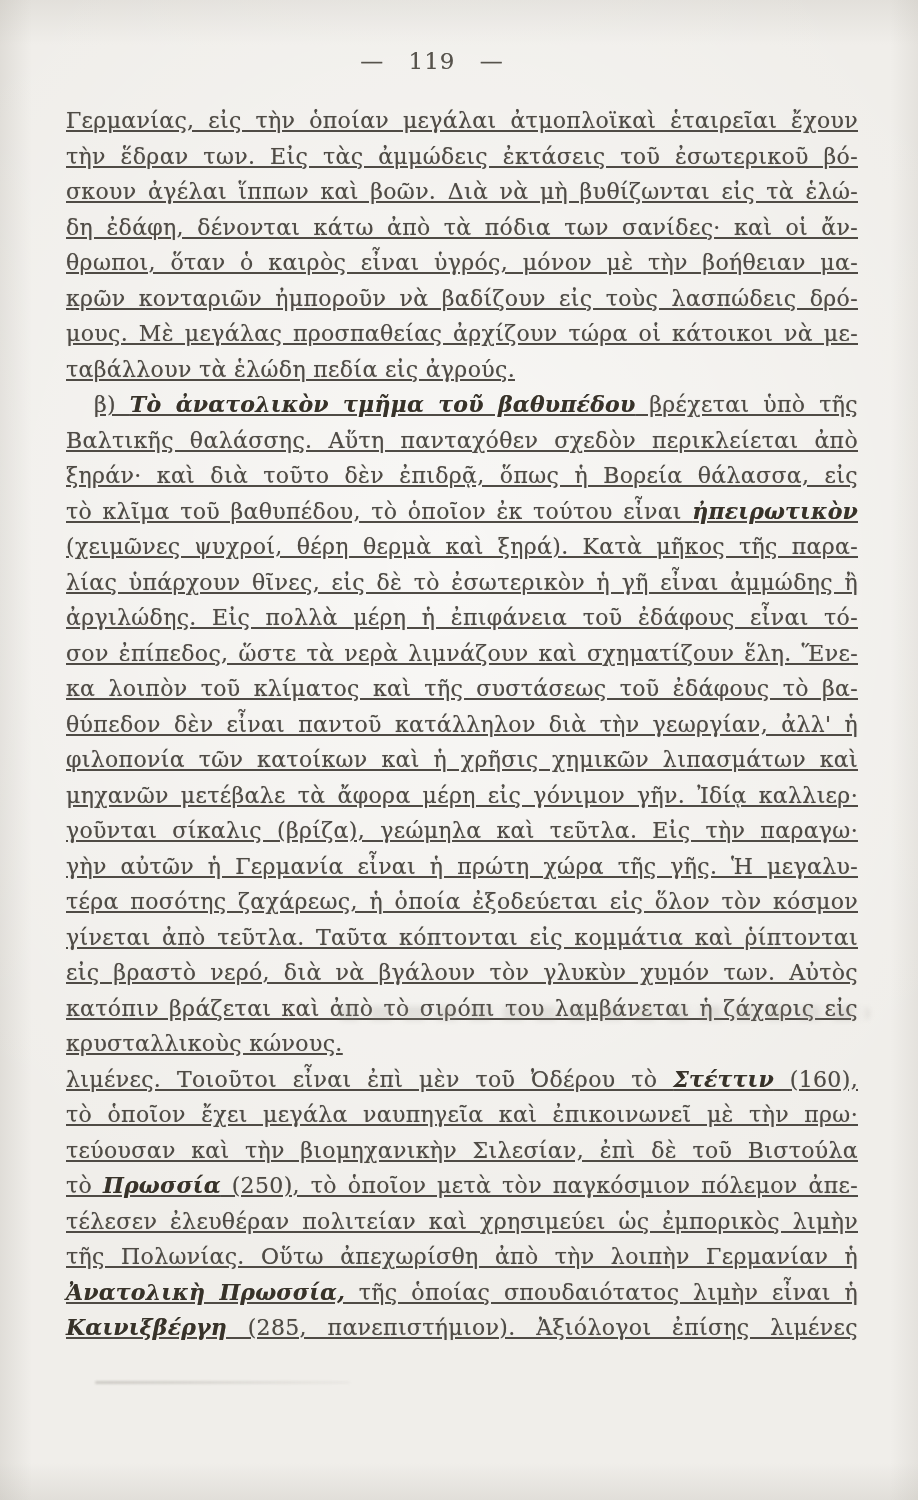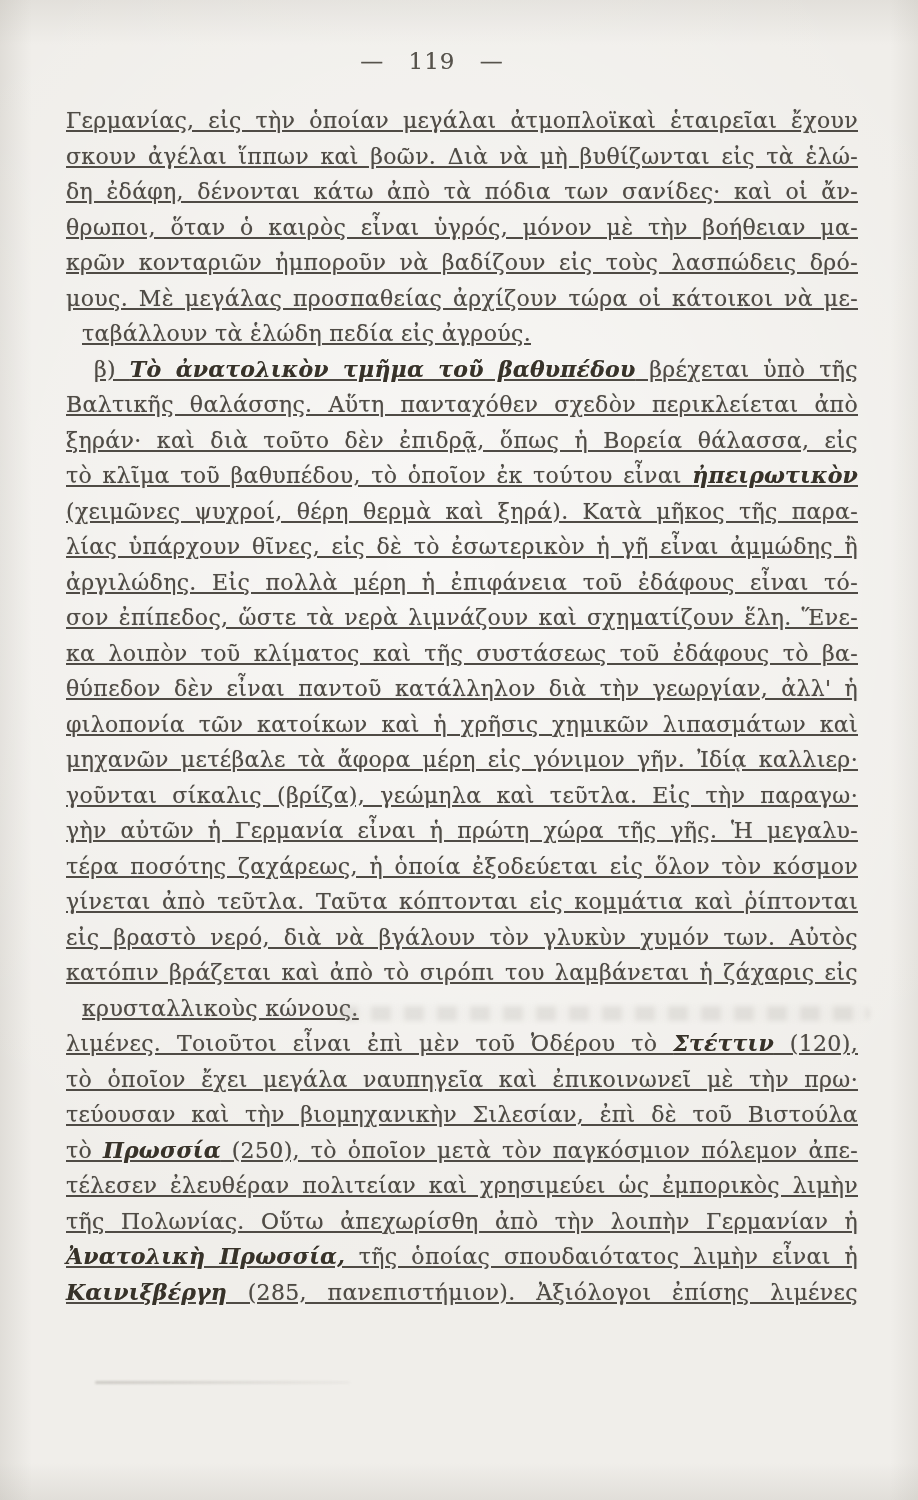--- a/index.html
+++ b/index.html
@@ -49,21 +49,20 @@
   .line {
     height: 35.5px;
     line-height: 35.5px;
     text-align: justify;
     text-align-last: justify;
     white-space: normal;
   }
   .line.no-just {
     text-align: left;
     text-align-last: left;
-    margin-left: 16px;
   }
   .line.indent {
     text-indent: 28px;
   }
   .emph {
     font-weight: bold;
     font-style: italic;
     color: #373229;
     letter-spacing: 0.2px;
     text-shadow: 0 0 0.5px rgba(55,50,41,0.5);
@@ -95,20 +94,21 @@
 </style>
 </head>
 <body>
 
 <div class="page">
   <div class="pagenum">— 119 —</div>
 
   <div class="text-block" id="text-block">
       <div>
         <div class="line"><span class="reg">Γερμανίας, εἰς τὴν ὁποίαν μεγάλαι ἀτμοπλοϊκαὶ ἑταιρεῖαι ἔχουν</span></div>
+        <div class="line"><span class="reg">τὴν ἕδραν των. Εἰς τὰς ἀμμώδεις ἐκτάσεις τοῦ ἐσωτερικοῦ βό-</span></div>
         <div class="line"><span class="reg">σκουν ἀγέλαι ἵππων καὶ βοῶν. Διὰ νὰ μὴ βυθίζωνται εἰς τὰ ἑλώ-</span></div>
         <div class="line"><span class="reg">δη ἐδάφη, δένονται κάτω ἀπὸ τὰ πόδια των σανίδες· καὶ οἱ ἄν-</span></div>
         <div class="line"><span class="reg">θρωποι, ὅταν ὁ καιρὸς εἶναι ὑγρός, μόνον μὲ τὴν βοήθειαν μα-</span></div>
         <div class="line"><span class="reg">κρῶν κονταριῶν ἠμποροῦν νὰ βαδίζουν εἰς τοὺς λασπώδεις δρό-</span></div>
         <div class="line"><span class="reg">μους. Μὲ μεγάλας προσπαθείας ἀρχίζουν τώρα οἱ κάτοικοι νὰ με-</span></div>
         <div class="line no-just"><span class="reg">ταβάλλουν τὰ ἑλώδη πεδία εἰς ἀγρούς.</span></div>
       </div>
       <div>
         <div class="line indent"><span class="reg">β) </span><span class="emph">Τὸ ἀνατολικὸν τμῆμα τοῦ βαθυπέδου</span><span class="reg"> βρέχεται ὑπὸ τῆς</span></div>
         <div class="line"><span class="reg">Βαλτικῆς θαλάσσης. Αὕτη πανταχόθεν σχεδὸν περικλείεται ἀπὸ</span></div>
@@ -124,21 +124,21 @@
         <div class="line"><span class="reg">μηχανῶν μετέβαλε τὰ ἄφορα μέρη εἰς γόνιμον γῆν. Ἰδίᾳ καλλιερ·</span></div>
         <div class="line"><span class="reg">γοῦνται σίκαλις (βρίζα), γεώμηλα καὶ τεῦτλα. Εἰς τὴν παραγω·</span></div>
         <div class="line"><span class="reg">γὴν αὐτῶν ἡ Γερμανία εἶναι ἡ πρώτη χώρα τῆς γῆς. Ἡ μεγαλυ-</span></div>
         <div class="line"><span class="reg">τέρα ποσότης ζαχάρεως, ἡ ὁποία ἐξοδεύεται εἰς ὅλον τὸν κόσμον</span></div>
         <div class="line"><span class="reg">γίνεται ἀπὸ τεῦτλα. Ταῦτα κόπτονται εἰς κομμάτια καὶ ῥίπτονται</span></div>
         <div class="line"><span class="reg">εἰς βραστὸ νερό, διὰ νὰ βγάλουν τὸν γλυκὺν χυμόν των. Αὐτὸς</span></div>
         <div class="line"><span class="reg">κατόπιν βράζεται καὶ ἀπὸ τὸ σιρόπι του λαμβάνεται ἡ ζάχαρις εἰς</span></div>
         <div class="line no-just"><span class="reg">κρυσταλλικοὺς κώνους.</span></div>
       </div>
       <div>
-        <div class="line"><span class="reg">λιμένες. Τοιοῦτοι εἶναι ἐπὶ μὲν τοῦ Ὀδέρου τὸ </span><span class="emph">Στέττιν</span><span class="reg"> (120),</span></div>
+        <div class="line"><span class="reg">λιμένες. Τοιοῦτοι εἶναι ἐπὶ μὲν τοῦ Ὀδέρου τὸ </span><span class="emph">Στέττιν</span><span class="reg"> (160),</span></div>
         <div class="line"><span class="reg">τὸ ὁποῖον ἔχει μεγάλα ναυπηγεῖα καὶ ἐπικοινωνεῖ μὲ τὴν πρω·</span></div>
         <div class="line"><span class="reg">τεύουσαν καὶ τὴν βιομηχανικὴν Σιλεσίαν, ἐπὶ δὲ τοῦ Βιστούλα</span></div>
         <div class="line"><span class="reg">τὸ </span><span class="emph">Πρωσσία</span><span class="reg"> (250), τὸ ὁποῖον μετὰ τὸν παγκόσμιον πόλεμον ἀπε-</span></div>
         <div class="line"><span class="reg">τέλεσεν ἐλευθέραν πολιτείαν καὶ χρησιμεύει ὡς ἐμπορικὸς λιμὴν</span></div>
         <div class="line"><span class="reg">τῆς Πολωνίας. Οὕτω ἀπεχωρίσθη ἀπὸ τὴν λοιπὴν Γερμανίαν ἡ</span></div>
         <div class="line"><span class="emph">Ἀνατολικὴ Πρωσσία,</span><span class="reg"> τῆς ὁποίας σπουδαιότατος λιμὴν εἶναι ἡ</span></div>
         <div class="line"><span class="emph">Καινιξβέργη</span><span class="reg"> (285, πανεπιστήμιον). Ἀξιόλογοι ἐπίσης λιμένες</span></div>
       </div>
     </div>
 

